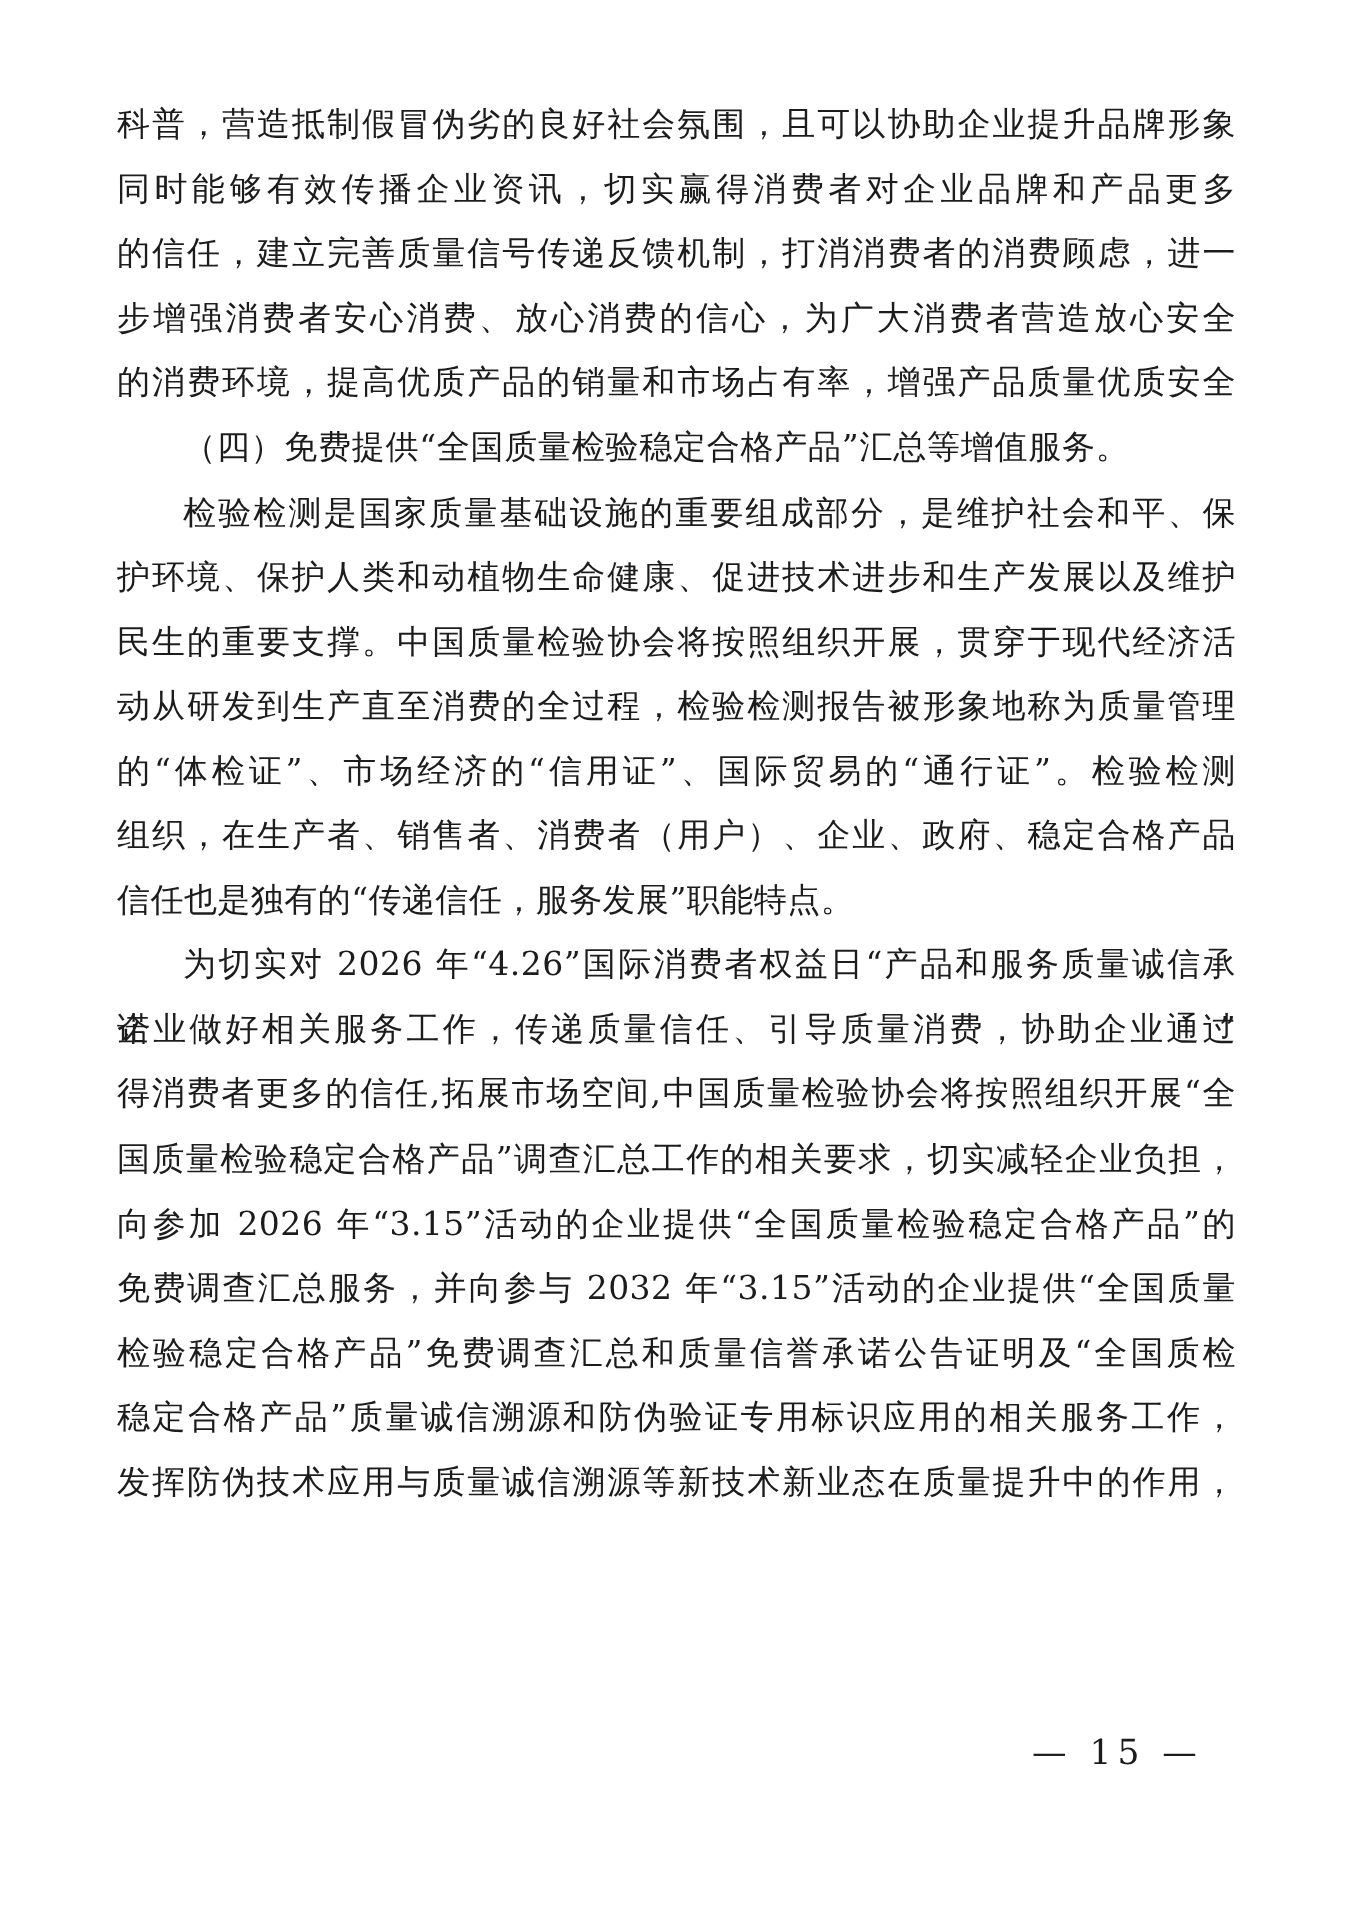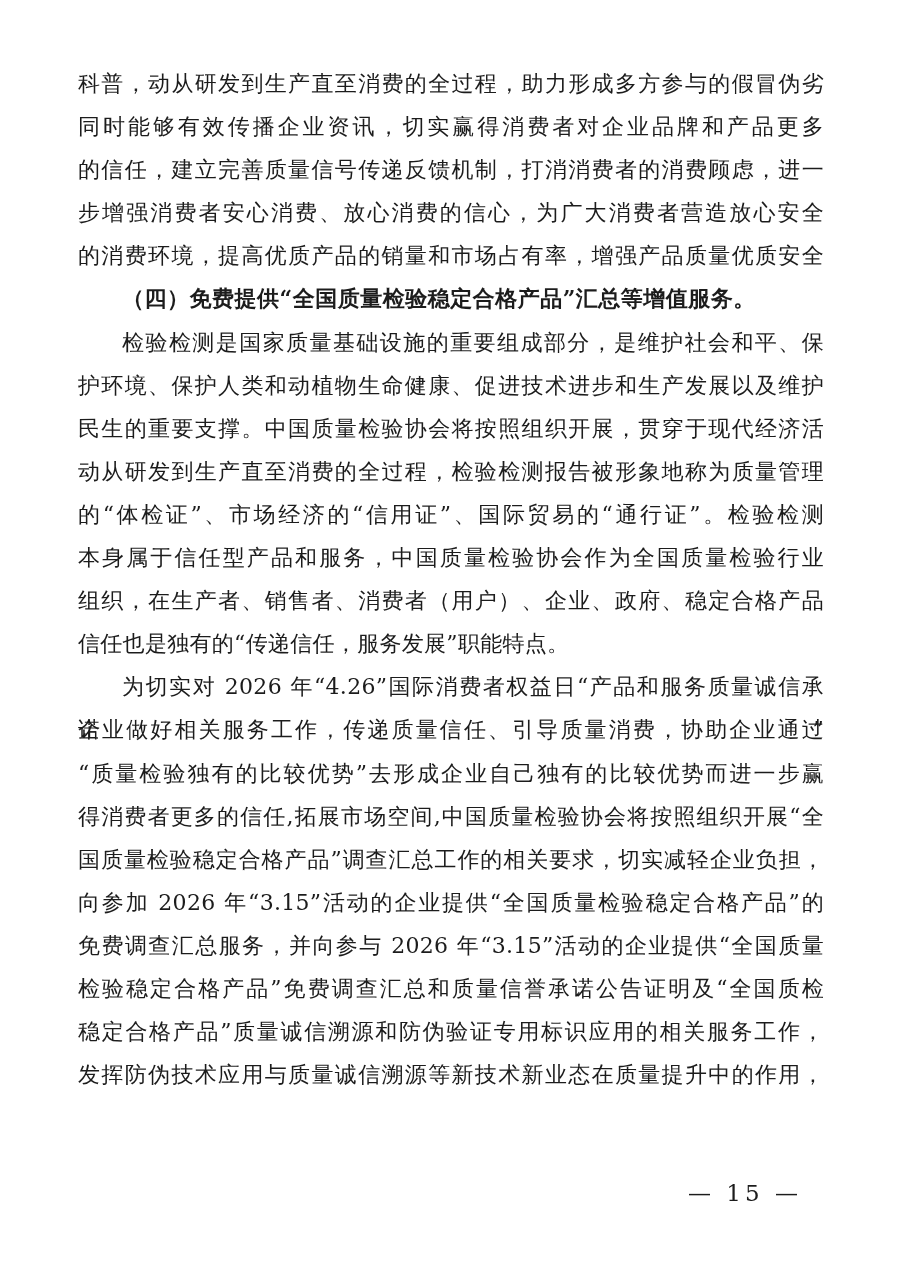--- a/index.html
+++ b/index.html
@@ -37,57 +37,55 @@
   }
   
   .l-first {
     text-indent: 2em;
     text-align: justify;
     text-align-last: justify;
   }
   
   .l-head {
     text-indent: 2em;
-    font-weight: 700;
+    font-weight: 400;
     text-align: left;
     letter-spacing: 0.5px;
   }
   .pageno {
     position: absolute;
     left: 688px;
-    top: 1180px;
+    top: 1156px;
     font-size: 23px;
     letter-spacing: 4px;
     color: #1c1c1c;
   }
 </style>
 </head>
 <body>
 
 <div class="page">
   <div class="textblock">
-    <div class="line l-just">科普，动从研发到生产直至消费的全过程，助力形成多方参与的假冒伪劣</div>
+    <div class="line l-just">科普，营造抵制假冒伪劣的良好社会氛围，且可以协助企业提升品牌形象</div>
     <div class="line l-just">同时能够有效传播企业资讯，切实赢得消费者对企业品牌和产品更多</div>
     <div class="line l-just">的信任，建立完善质量信号传递反馈机制，打消消费者的消费顾虑，进一</div>
     <div class="line l-just">步增强消费者安心消费、放心消费的信心，为广大消费者营造放心安全</div>
     <div class="line l-just">的消费环境，提高优质产品的销量和市场占有率，增强产品质量优质安全</div>
     <div class="line l-head">（四）免费提供“全国质量检验稳定合格产品”汇总等增值服务。</div>
     <div class="line l-first">检验检测是国家质量基础设施的重要组成部分，是维护社会和平、保</div>
     <div class="line l-just">护环境、保护人类和动植物生命健康、促进技术进步和生产发展以及维护</div>
     <div class="line l-just">民生的重要支撑。中国质量检验协会将按照组织开展，贯穿于现代经济活</div>
     <div class="line l-just">动从研发到生产直至消费的全过程，检验检测报告被形象地称为质量管理</div>
     <div class="line l-just">的“体检证”、市场经济的“信用证”、国际贸易的“通行证”。检验检测</div>
-    <div class="line l-just">本身属于信任型产品和服务，中国质量检验协会作为全国质量检验行业</div>
     <div class="line l-just">组织，在生产者、销售者、消费者（用户）、企业、政府、稳定合格产品</div>
     <div class="line l-end">信任也是独有的“传递信任，服务发展”职能特点。</div>
     <div class="line l-first">为切实对 2026 年“4.26”国际消费者权益日“产品和服务质量诚信承诺”</div>
     <div class="line l-just">企业做好相关服务工作，传递质量信任、引导质量消费，协助企业通过</div>
-    <div class="line l-just">“质量检验独有的比较优势”去形成企业自己独有的比较优势而进一步赢</div>
     <div class="line l-just">得消费者更多的信任,拓展市场空间,中国质量检验协会将按照组织开展“全</div>
     <div class="line l-just">国质量检验稳定合格产品”调查汇总工作的相关要求，切实减轻企业负担，</div>
     <div class="line l-just">向参加 2026 年“3.15”活动的企业提供“全国质量检验稳定合格产品”的</div>
-    <div class="line l-just">免费调查汇总服务，并向参与 2026 年“3.15”活动的企业提供“全国质量</div>
+    <div class="line l-just">免费调查汇总服务，并向参与 2032 年“3.15”活动的企业提供“全国质量</div>
     <div class="line l-just">检验稳定合格产品”免费调查汇总和质量信誉承诺公告证明及“全国质检</div>
     <div class="line l-just">稳定合格产品”质量诚信溯源和防伪验证专用标识应用的相关服务工作，</div>
     <div class="line l-just">发挥防伪技术应用与质量诚信溯源等新技术新业态在质量提升中的作用，</div>
   </div>
   <div class="pageno">— 15 —</div>
 </div>
 
 </body></html>

